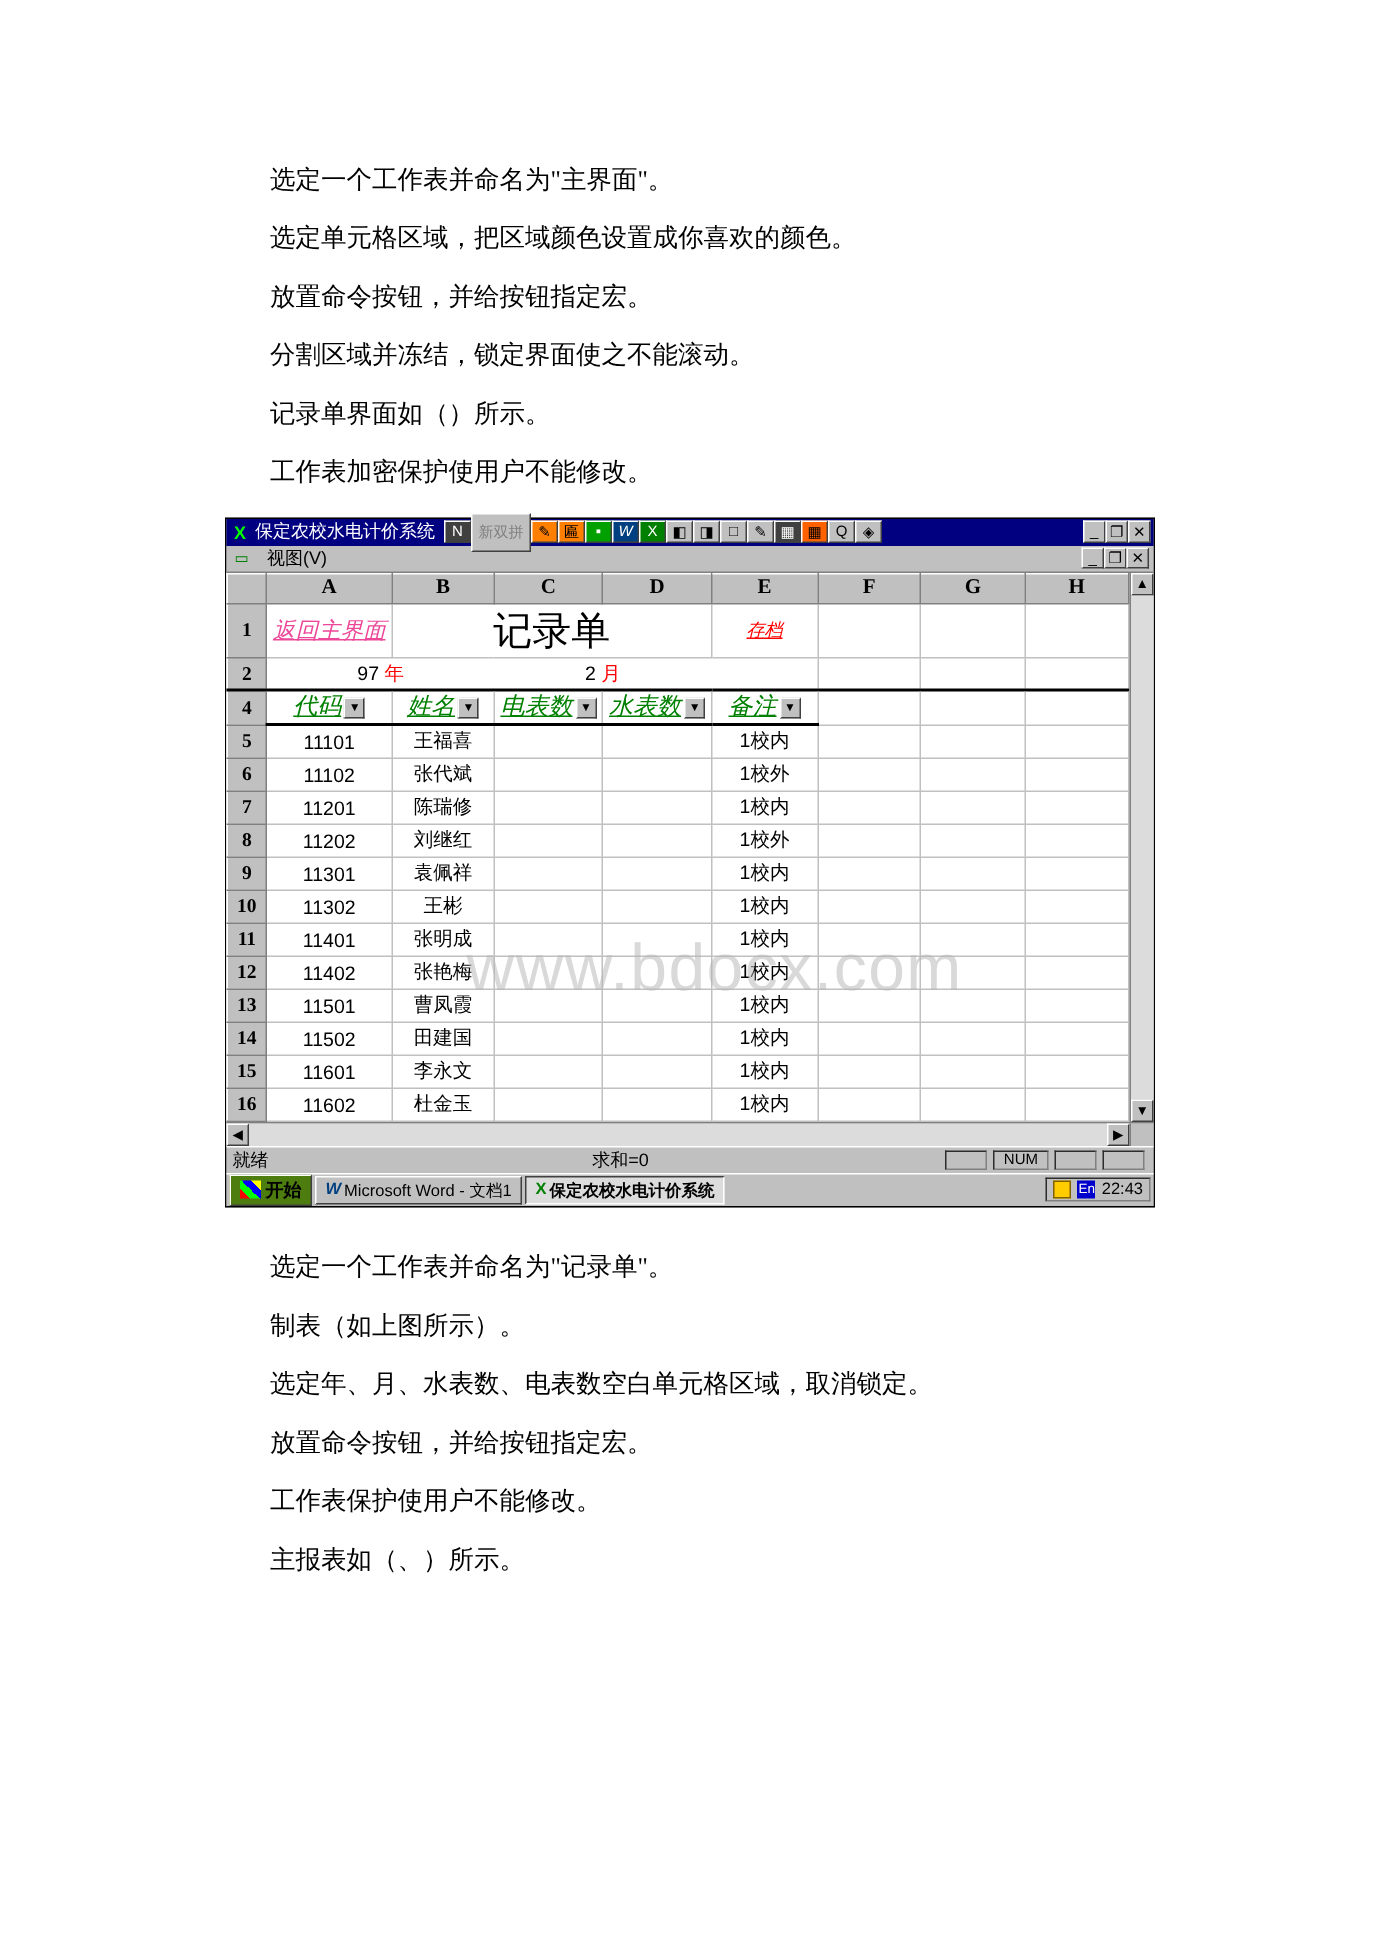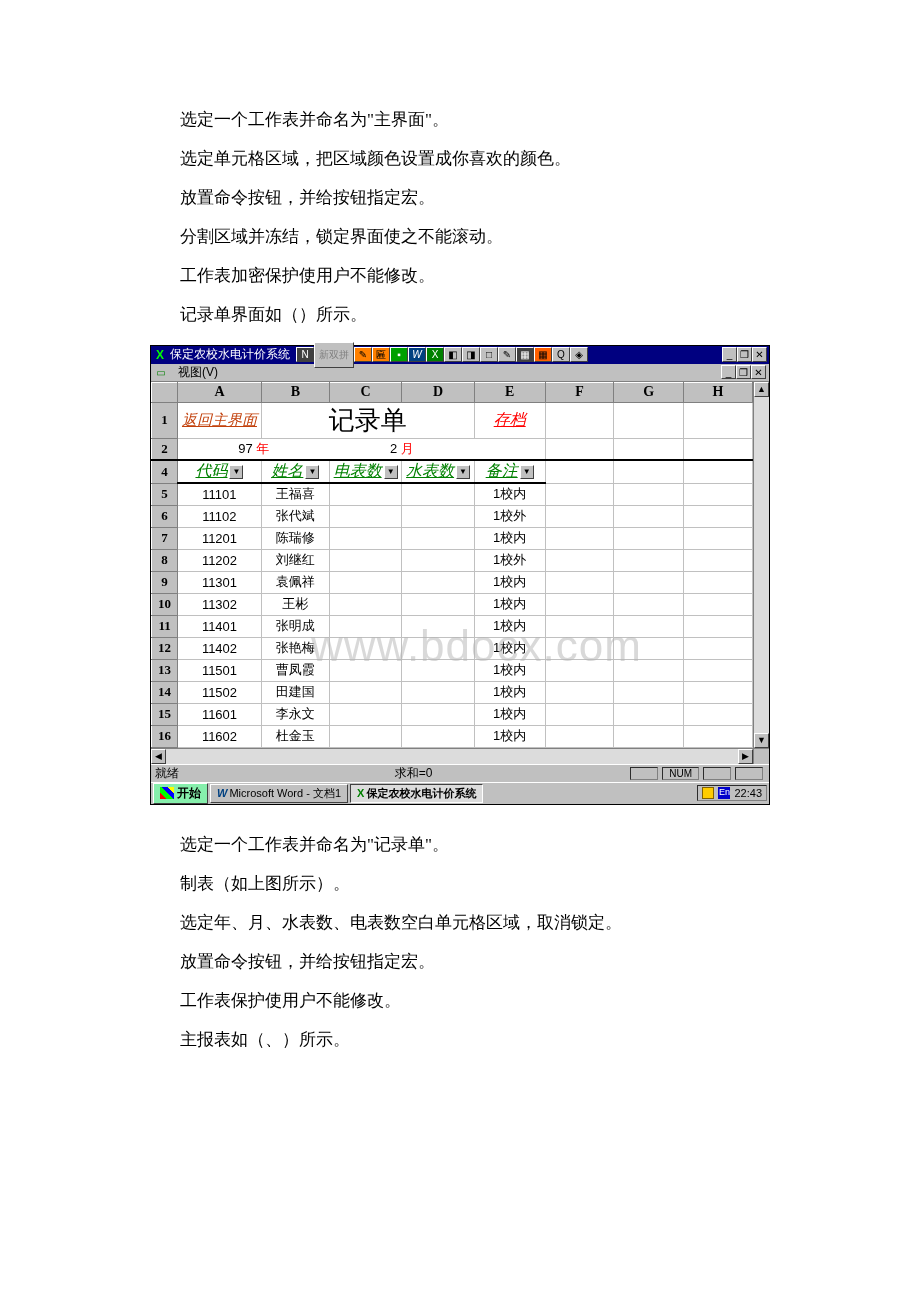--- a/index.html
+++ b/index.html
@@ -104,36 +104,36 @@
     .corner-cell { width:28px; }
     .cell {
       border: 1px solid #c0c0c0;
       height: 22px;
       font-size: 13px;
       text-align: center;
       background:#fff;
       padding: 0 3px;
     }
     .btn-link {
-      color: #c2410c;
+      color: #ec4899;
       text-decoration: underline;
       font-style: italic;
       font-family: KaiTi, "楷体", serif;
       font-size: 15px;
     }
     .title-cell {
       font-family: KaiTi, "楷体", serif;
       font-size: 26px;
       color: #000;
       text-align:center;
     }
     .archive-btn {
       color: #ff0000;
       font-family: KaiTi, "楷体", serif;
-      font-size: 16px;
+      font-size: 12px;
       text-decoration: underline;
       font-style: italic;
     }
     .year-month { text-align: center; }
     .year-month .suffix { color: #ff0000; }
     .header-cell {
       color: #008000;
       font-family: KaiTi, "楷体", serif;
       font-size: 16px;
       text-decoration: underline;
@@ -197,21 +197,21 @@
     
     .taskbar {
       height: 22px;
       background:#c0c0c0;
       border-top: 1px solid #fff;
       display:flex; align-items:center;
       padding: 1px 2px;
       font-size: 12px;
     }
     .start-btn {
-      background:#86efac;
+      background:#4d7c0f;
       border-top:1px solid #fff; border-left:1px solid #fff;
       border-right:1px solid #404040; border-bottom:1px solid #404040;
       padding: 1px 6px;
       font-weight:bold;
       display:flex; align-items:center; gap:3px;
     }
     .start-icon {
       width:14px; height:12px;
       background: linear-gradient(45deg,#f00 25%,#0f0 25% 50%,#00f 50% 75%,#ff0 75%);
     }
@@ -254,22 +254,22 @@
     .thick-top td { border-top: 2px solid #000; }
   </style>
 </head>
 <body>
 
 <div class="intro-text">
   <p>选定一个工作表并命名为"主界面"。</p>
   <p>选定单元格区域，把区域颜色设置成你喜欢的颜色。</p>
   <p>放置命令按钮，并给按钮指定宏。</p>
   <p>分割区域并冻结，锁定界面使之不能滚动。</p>
+  <p>记录单界面如（）所示。</p>
   <p>工作表加密保护使用户不能修改。</p>
-  <p>记录单界面如（）所示。</p>
 </div>
 
 <div class="app-window">
   <div class="watermark">www.bdocx.com</div>
 
   <div class="titlebar">
     <span class="titlebar-icon">X</span>
     <span class="titlebar-text">保定农校水电计价系统</span>
     <div class="titlebar-tools">
       <div class="tb-btn dark">N</div>

